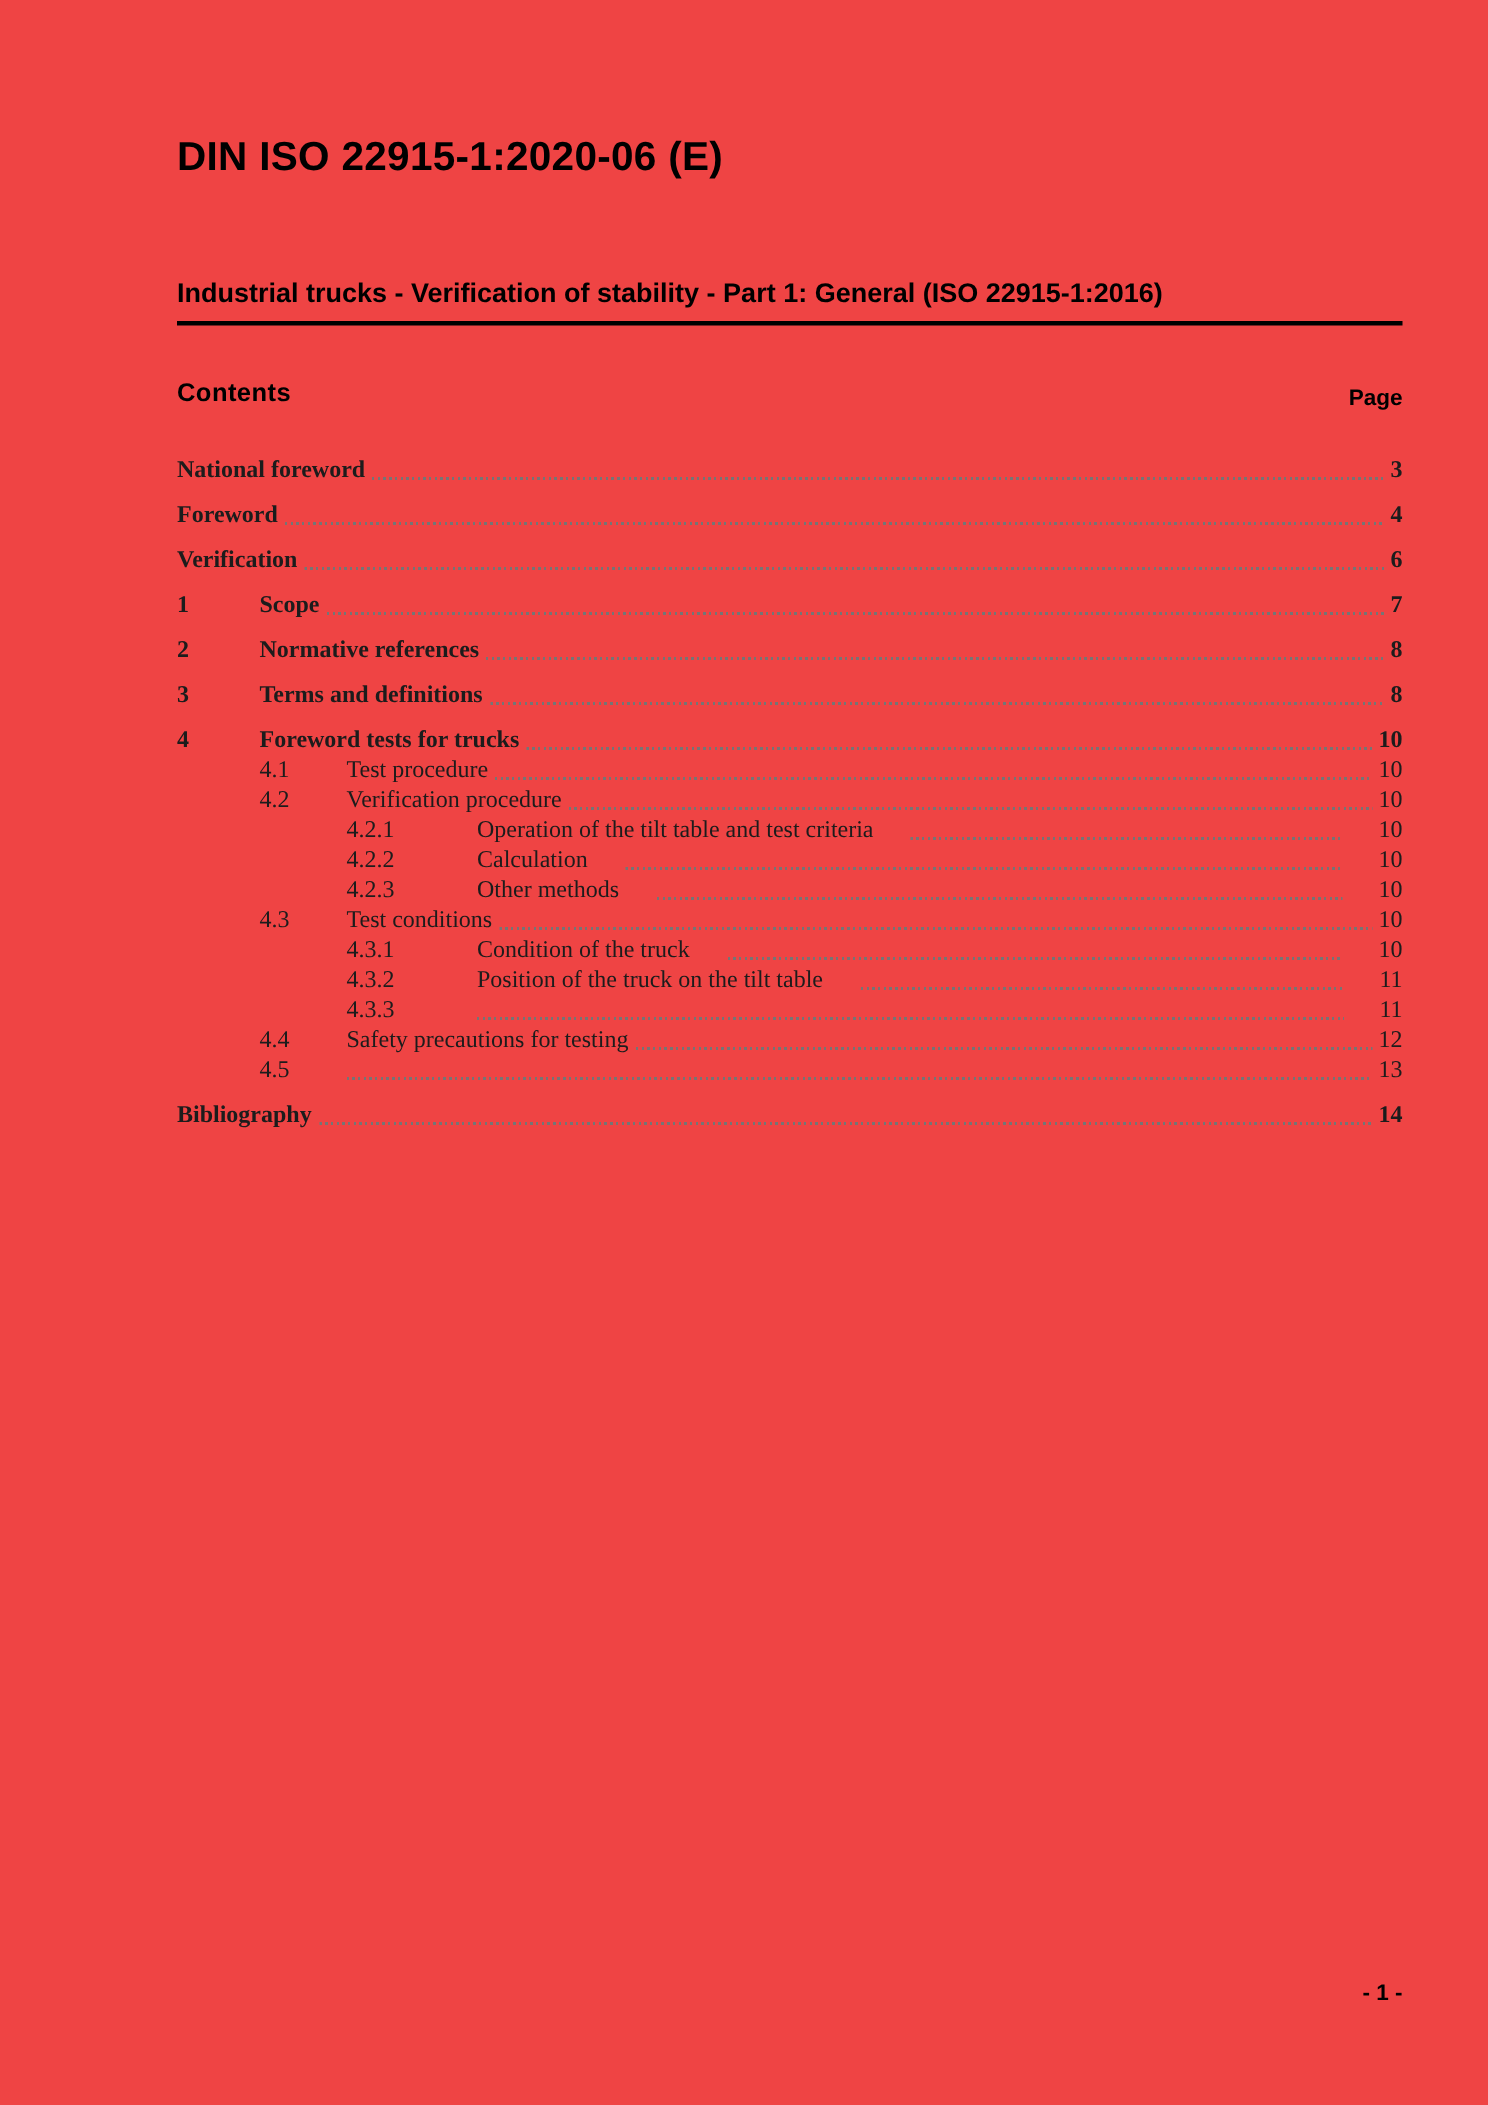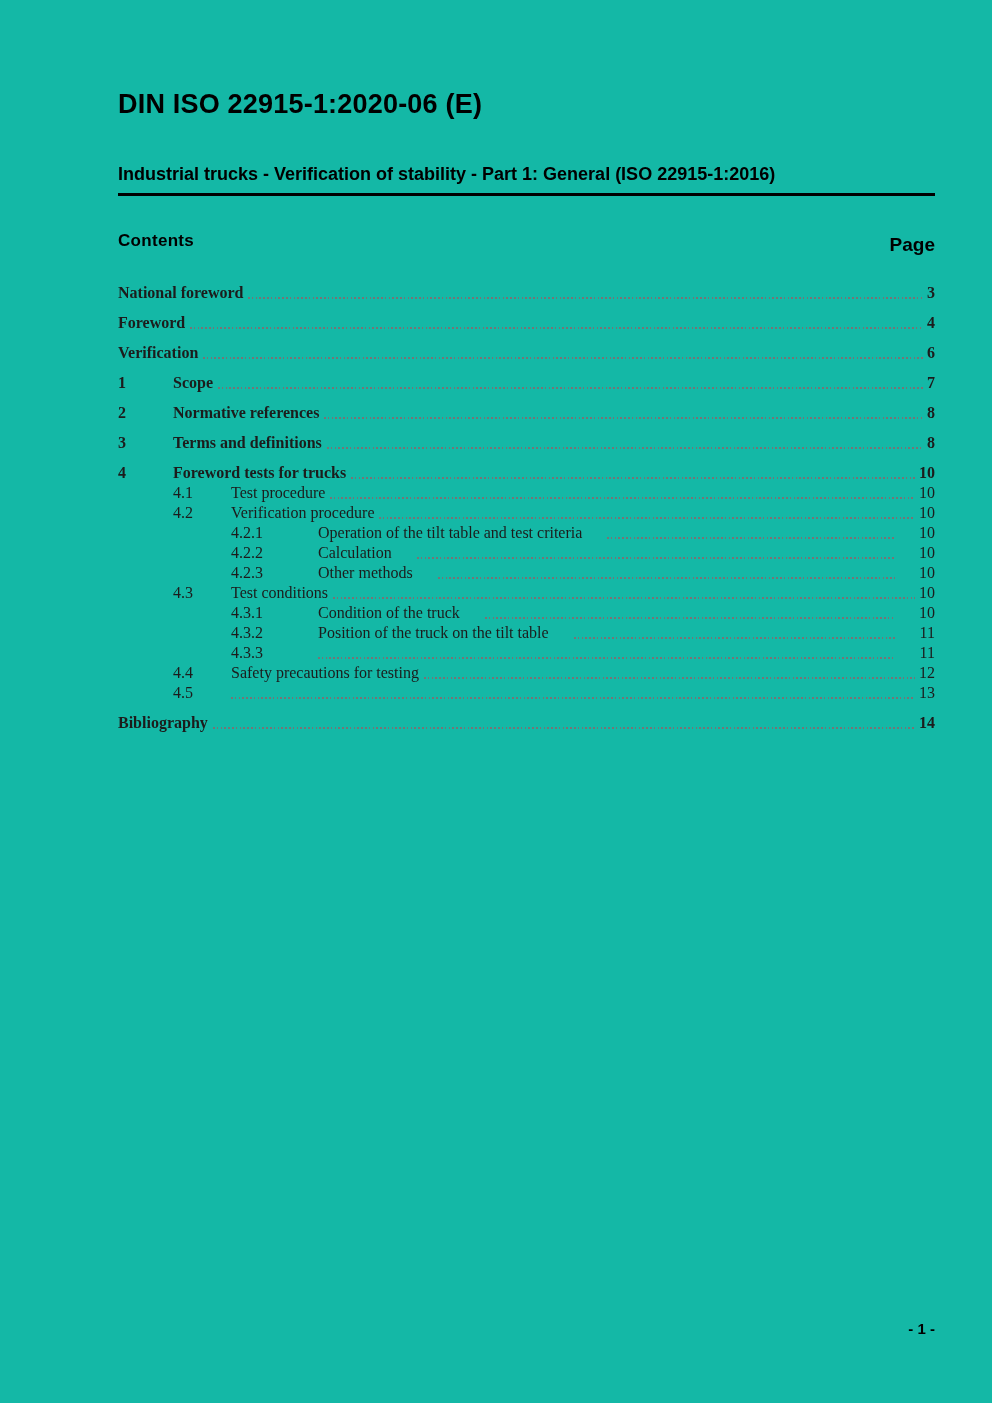--- a/index.html
+++ b/index.html
@@ -4,38 +4,38 @@
 <style>
   html, body {
     margin: 0;
     padding: 0;
     background: #ffffff;
   }
   .page {
     position: relative;
     width: 992px;
     height: 1403px;
-    background: #14b8a6;
+    background: #ef4444;
     box-sizing: border-box;
     padding: 88px 57px 0 118px;
     font-family: "Liberation Serif", "DejaVu Serif", serif;
     color: #1c1c1c;
     overflow: hidden;
   }
   .doc-title {
     margin: 0;
     font-family: "Liberation Sans", "DejaVu Sans", sans-serif;
     font-weight: bold;
     font-size: 27px;
     line-height: 32px;
     color: #000000;
     letter-spacing: 0.2px;
   }
   .doc-subtitle {
-    margin-top: 43px;
+    margin-top: 64px;
     font-family: "Liberation Sans", "DejaVu Sans", sans-serif;
     font-weight: bold;
     font-size: 18px;
     line-height: 22px;
     color: #000000;
     padding-bottom: 8px;
     border-bottom: 3px solid #000000;
   }
   .contents-row {
     margin-top: 32px;
@@ -48,21 +48,21 @@
     font-family: "Liberation Sans", "DejaVu Sans", sans-serif;
     font-weight: bold;
     font-size: 17px;
     line-height: 26px;
     color: #000000;
     letter-spacing: 0.3px;
   }
   .page-col-label {
     font-family: "Liberation Sans", "DejaVu Sans", sans-serif;
     font-weight: bold;
-    font-size: 19px;
+    font-size: 15px;
     line-height: 18px;
     color: #000000;
   }
   .toc {
     margin-top: 29px;
   }
   .toc-row {
     display: flex;
     align-items: flex-end;
     height: 20px;

